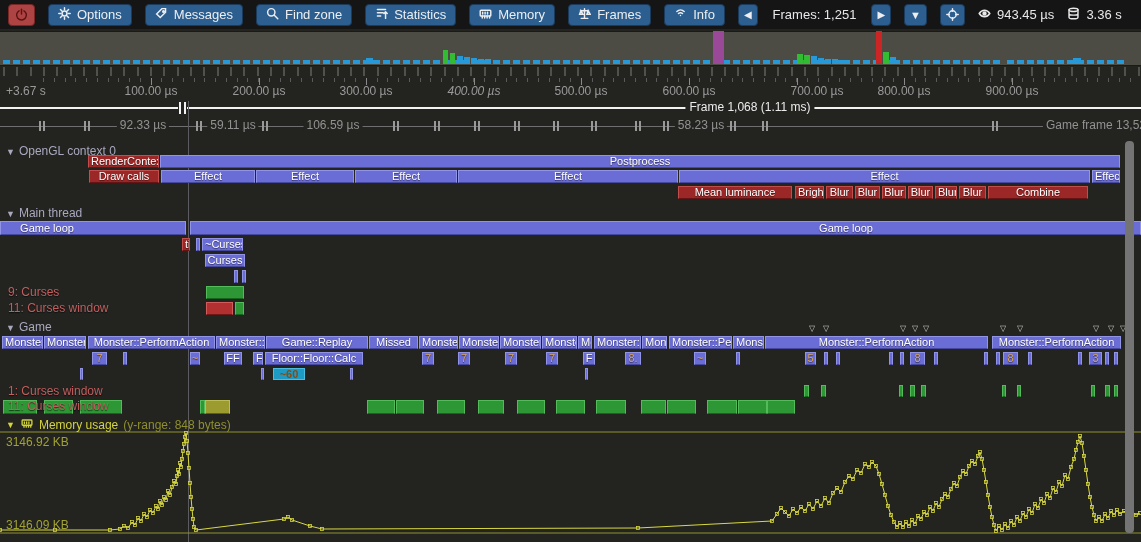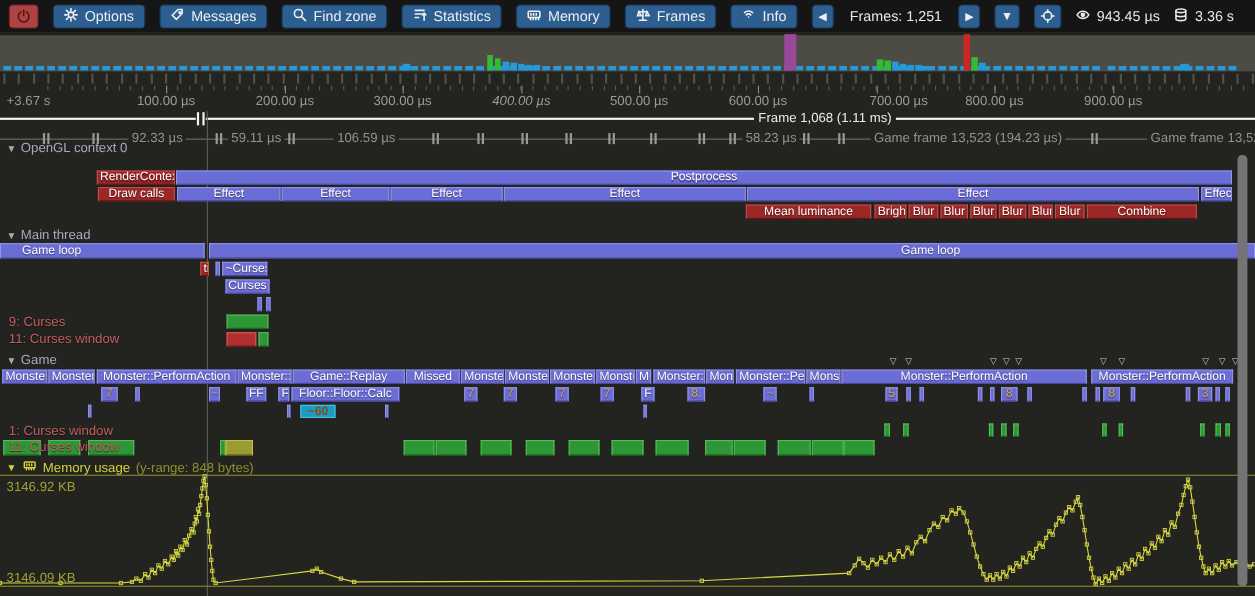--- a/index.html
+++ b/index.html
@@ -530,26 +530,25 @@
       <div class="subsep" style="left: 730px; top: 121px;"></div>
       <div class="subsep" style="left: 734px; top: 121px;"></div>
       <div class="subsep" style="left: 762px; top: 121px;"></div>
       <div class="subsep" style="left: 766px; top: 121px;"></div>
       <div class="subsep" style="left: 992px; top: 121px;"></div>
       <div class="subsep" style="left: 996px; top: 121px;"></div>
       <div class="sub-label" style="left: 143px; top: 118px;">92.33 µs</div>
       <div class="sub-label" style="left: 233px; top: 118px;">59.11 µs</div>
       <div class="sub-label" style="left: 333px; top: 118px;">106.59 µs</div>
       <div class="sub-label" style="left: 701px; top: 118px;">58.23 µs</div>
-      <div class="sub-label" style="left: 880px; top: 118px;">Game frame 13,523 (194.23 µs)</div>
       <div class="sub-label" style="left: 1103px; top: 118px;">Game frame 13,525 (</div>
     </div>
 
   <div id="rows-layer">
-      <div class="section-header" style="top: 127px;"><span class="tri">▼</span><span>OpenGL context 0</span></div>
+      <div class="section-header" style="top: 144px;"><span class="tri">▼</span><span>OpenGL context 0</span></div>
       <div class="zone z-red clip" style="left: 88px; top: 155px; width: 71px; height: 13px;">
         <span>RenderContext</span>
       </div>
       <div class="zone z-purple" style="left: 160px; top: 155px; width: 960px; height: 13px;">
         <span>Postprocess</span>
       </div>
       <div class="zone z-red" style="left: 89px; top: 170px; width: 70px; height: 13px;">
         <span>Draw calls</span>
       </div>
       <div class="zone z-purple" style="left: 161px; top: 170px; width: 94px; height: 13px;">

